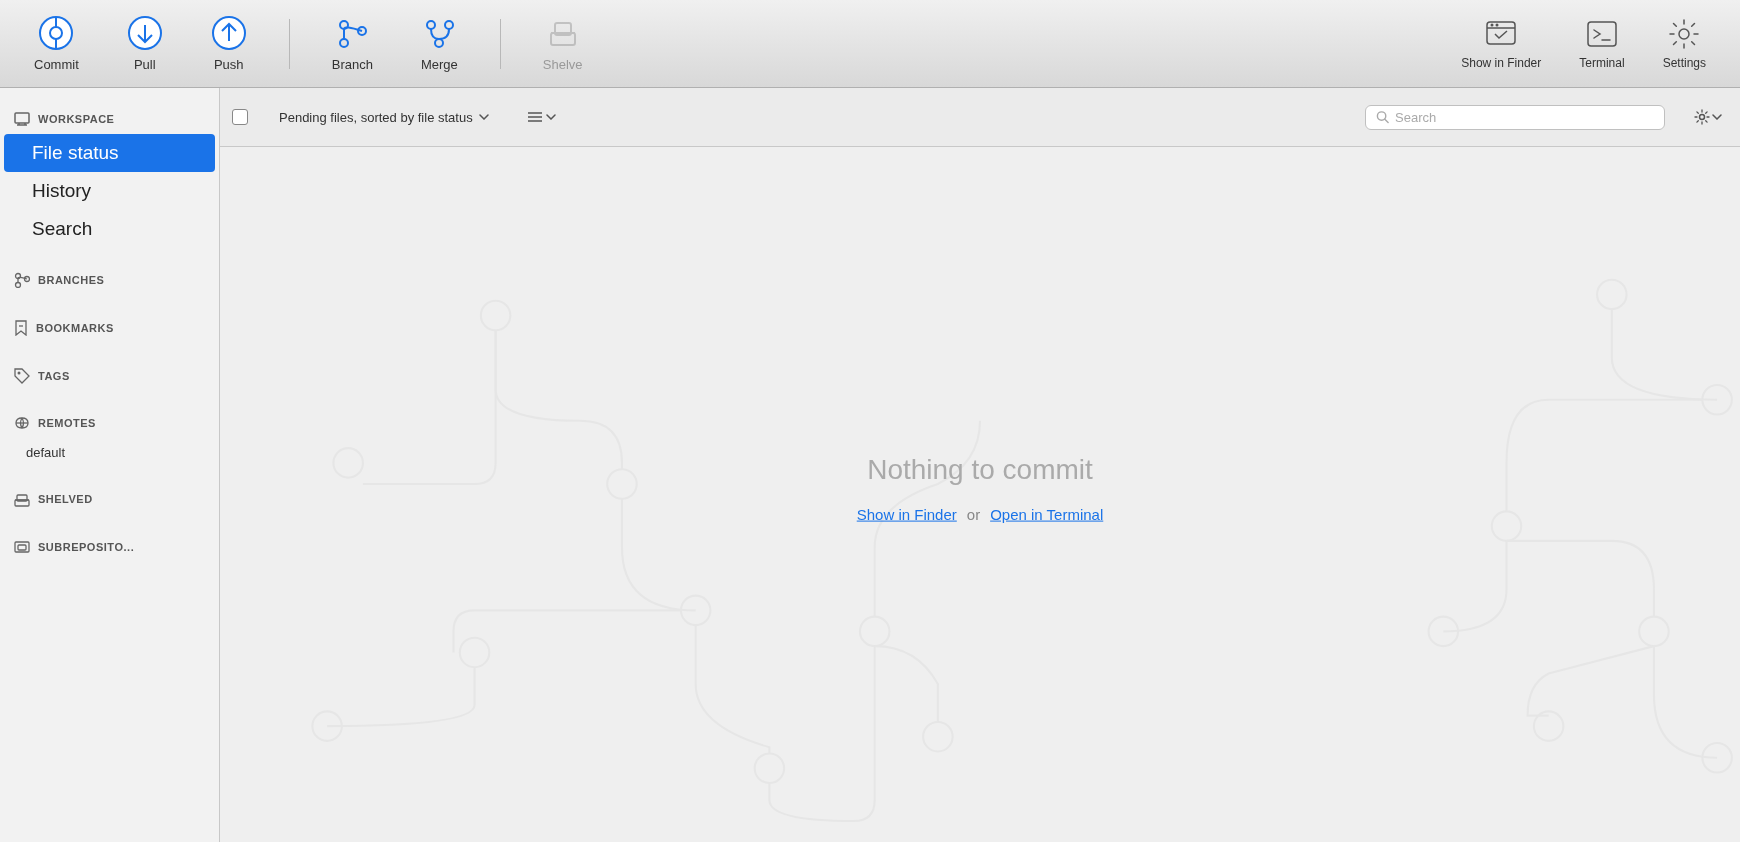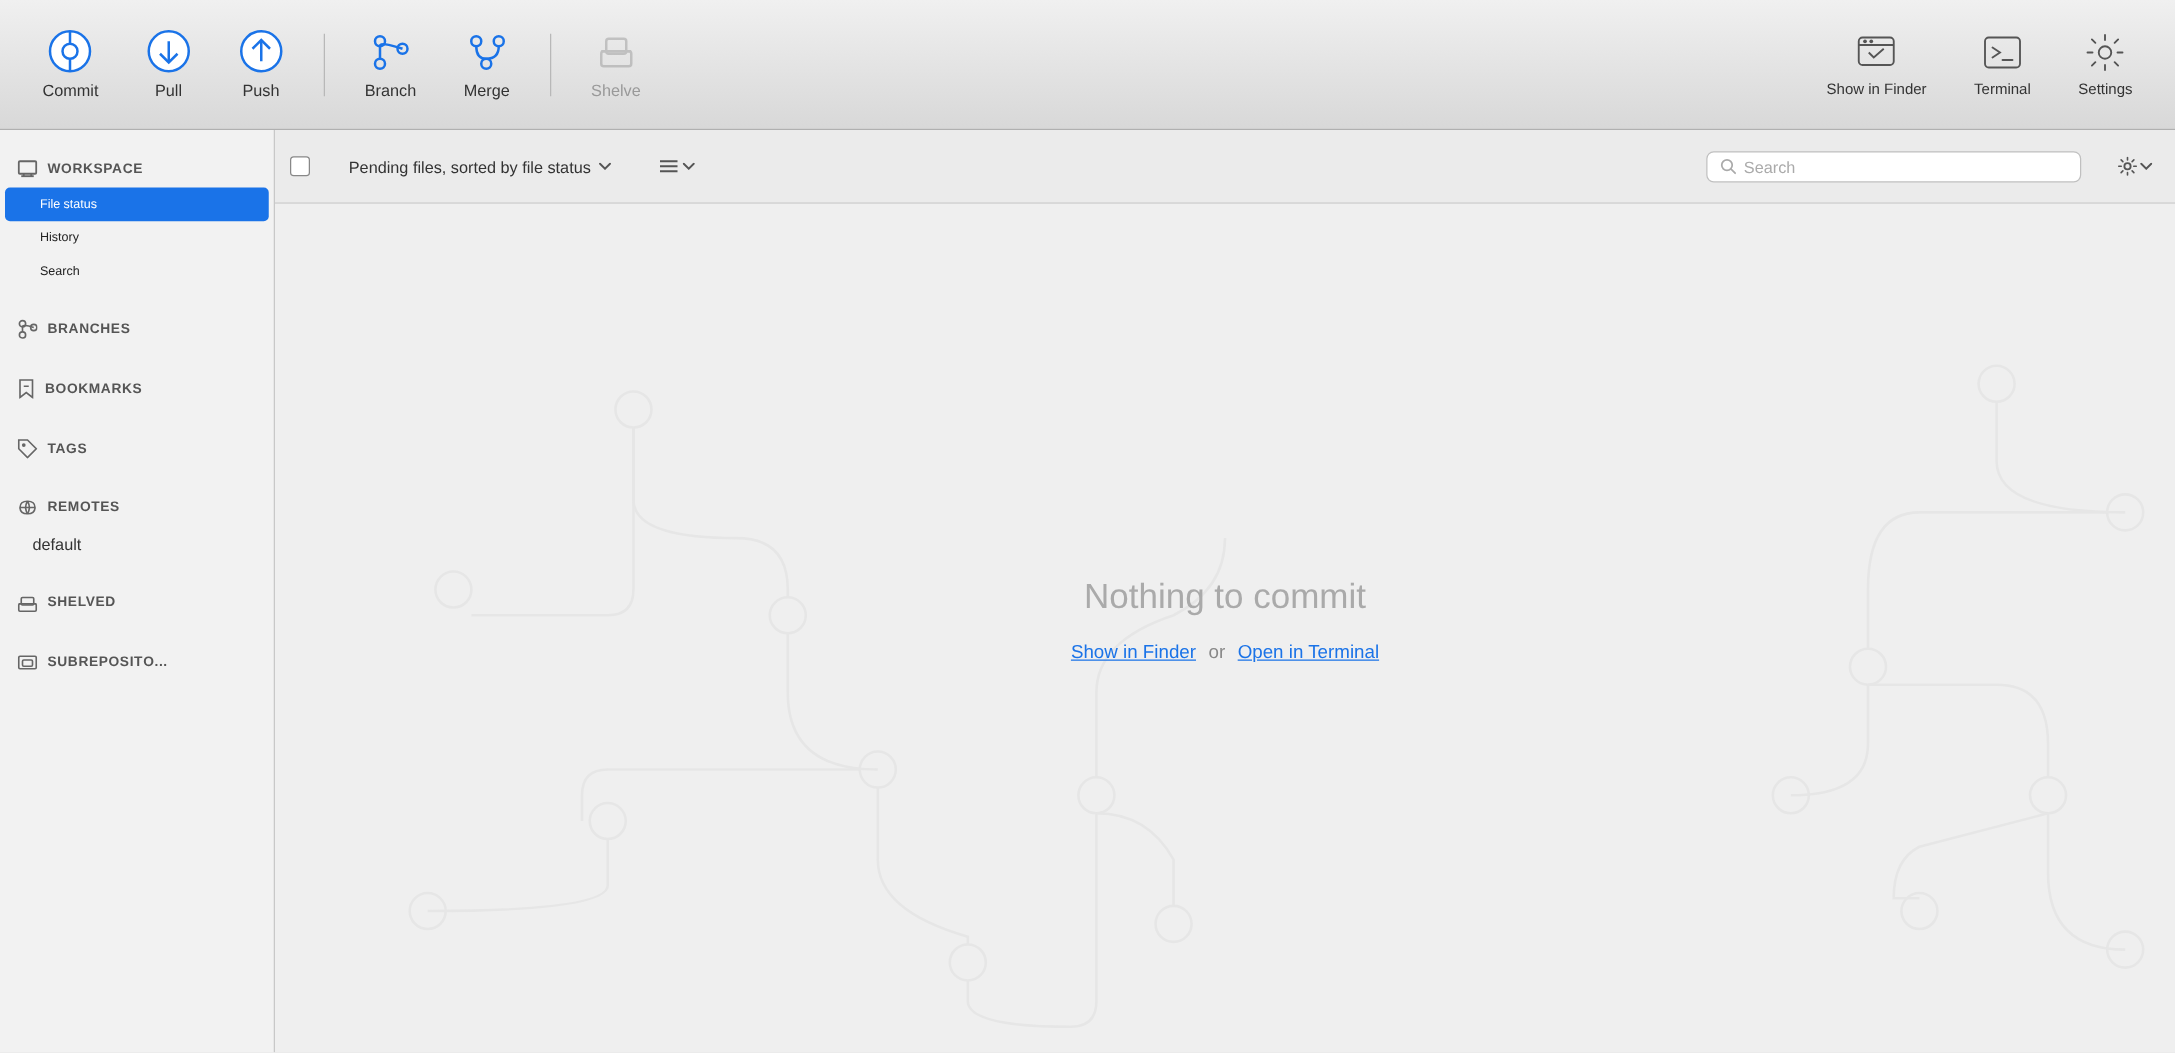--- a/index.html
+++ b/index.html
@@ -13,23 +13,23 @@
       display: flex;
       flex-direction: column;
     }
 
     
     .toolbar {
       display: flex;
       align-items: center;
       background: linear-gradient(to bottom, #f0f0f0, #d8d8d8);
       border-bottom: 1px solid #b0b0b0;
-      height: 104px;
+      height: 88px;
       padding: 0 20px;
-      gap: 10px;
+      gap: 20px;
       flex-shrink: 0;
     }
 
     .toolbar-btn {
       display: flex;
       flex-direction: column;
       align-items: center;
       gap: 6px;
       background: none;
       border: none;
@@ -133,21 +133,21 @@
       color: #555;
       letter-spacing: 0.5px;
       text-transform: uppercase;
     }
 
     .sidebar-item {
       display: flex;
       align-items: center;
       padding: 8px 14px 8px 28px;
       cursor: pointer;
-      font-size: 10px;
+      font-size: 19px;
       color: #222;
       border-radius: 4px;
       margin: 0 4px;
     }
 
     .sidebar-item.active {
       background: #1a73e8;
       color: white;
       border-radius: 4px;
     }

